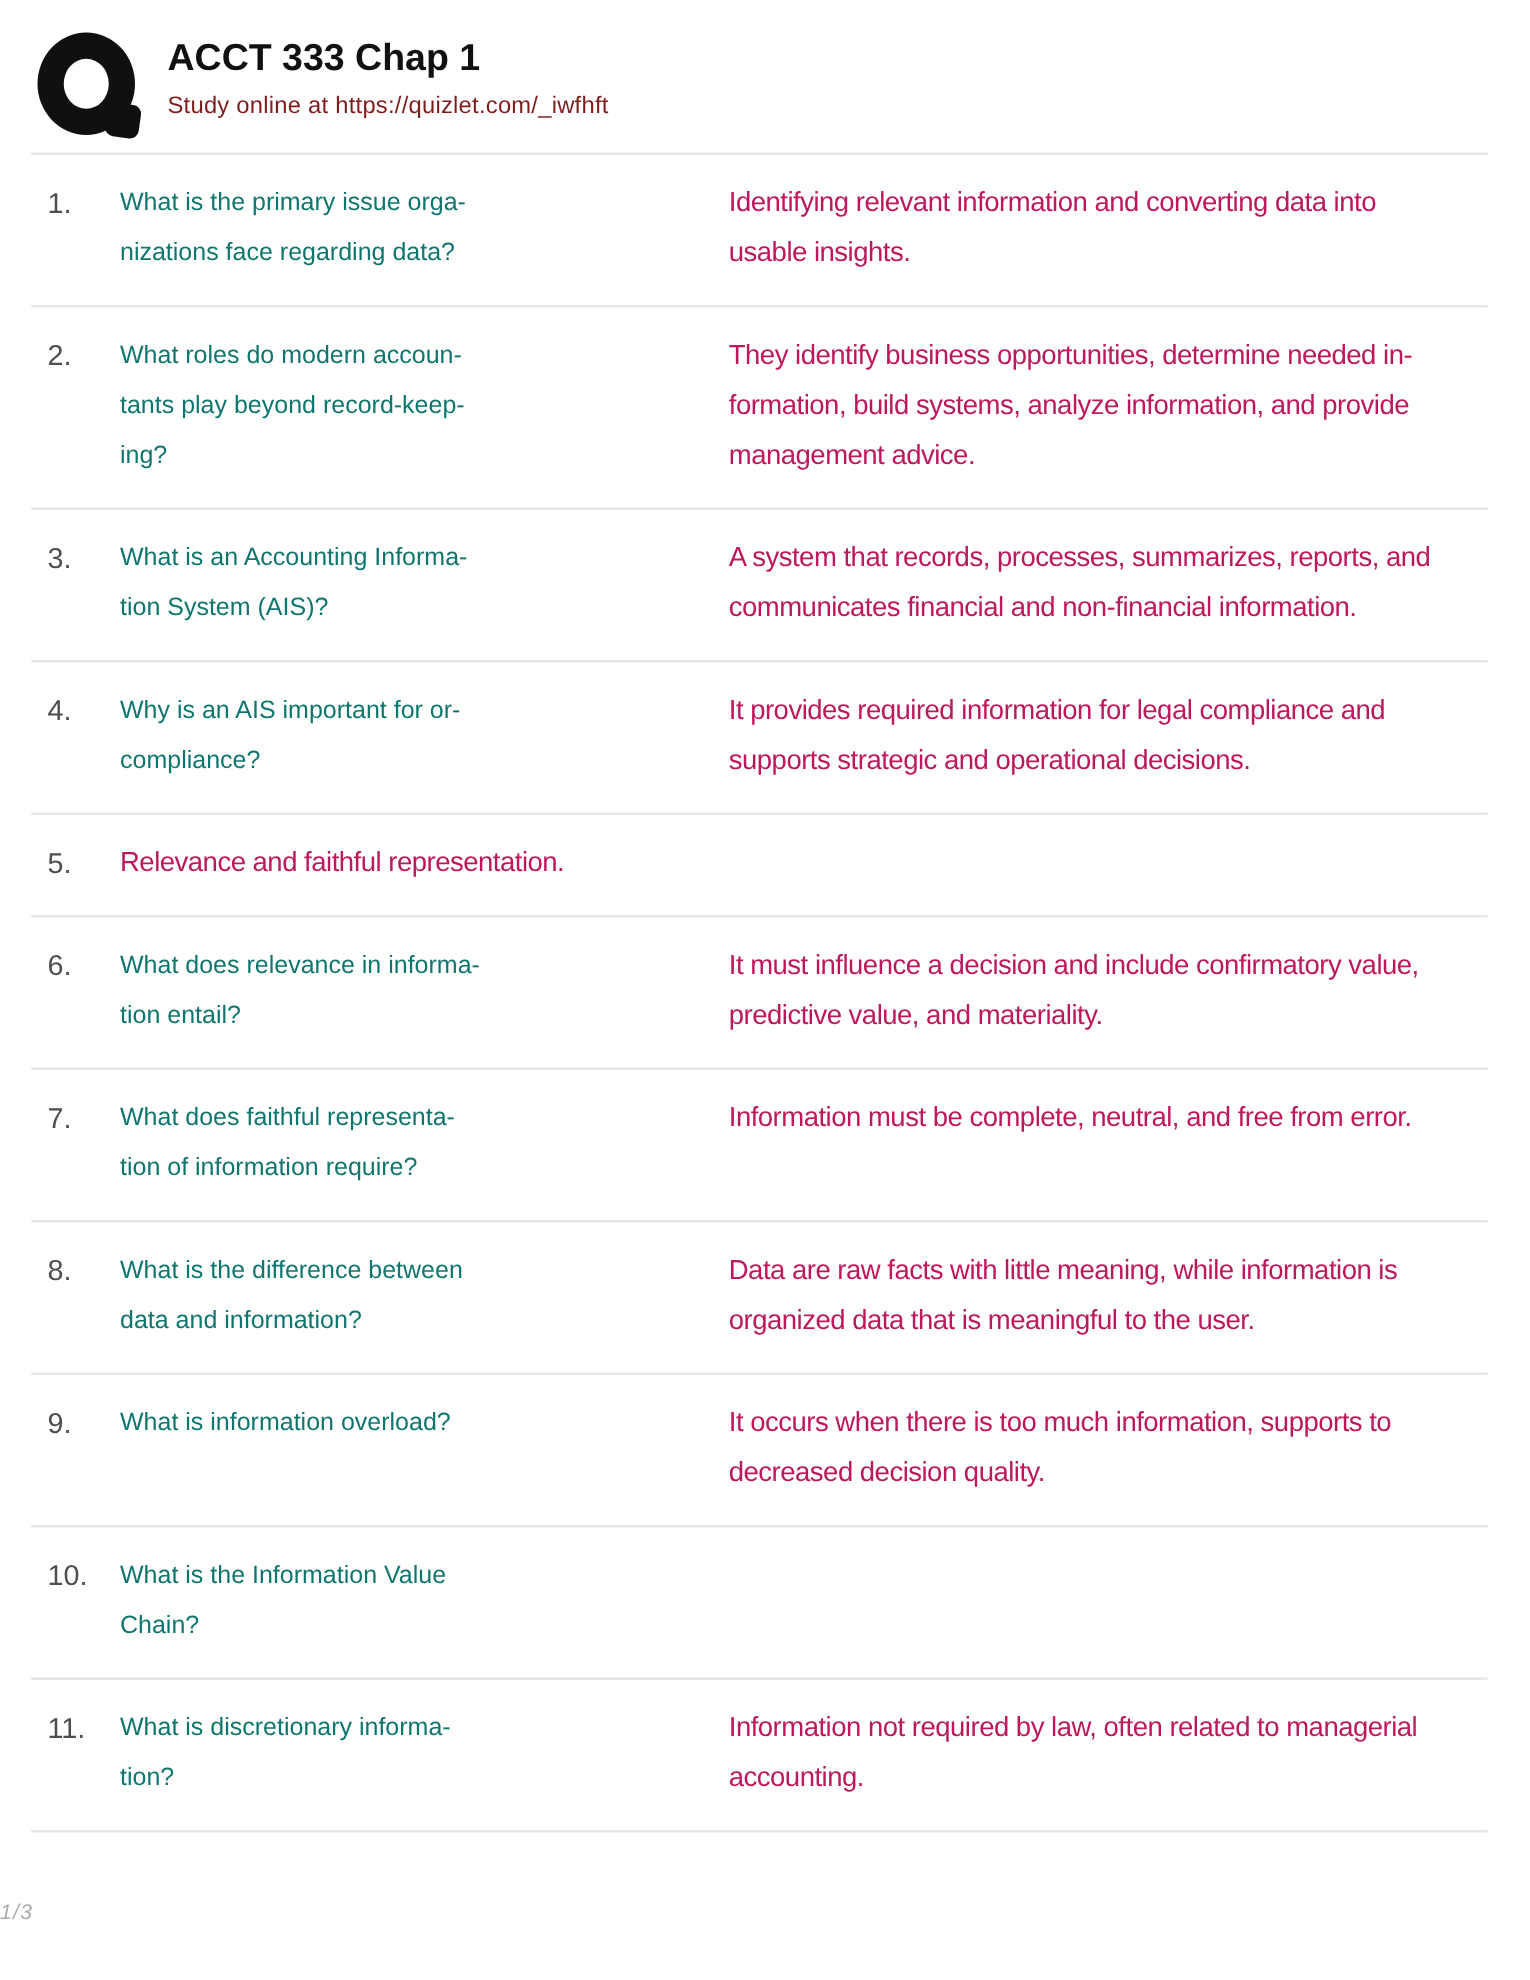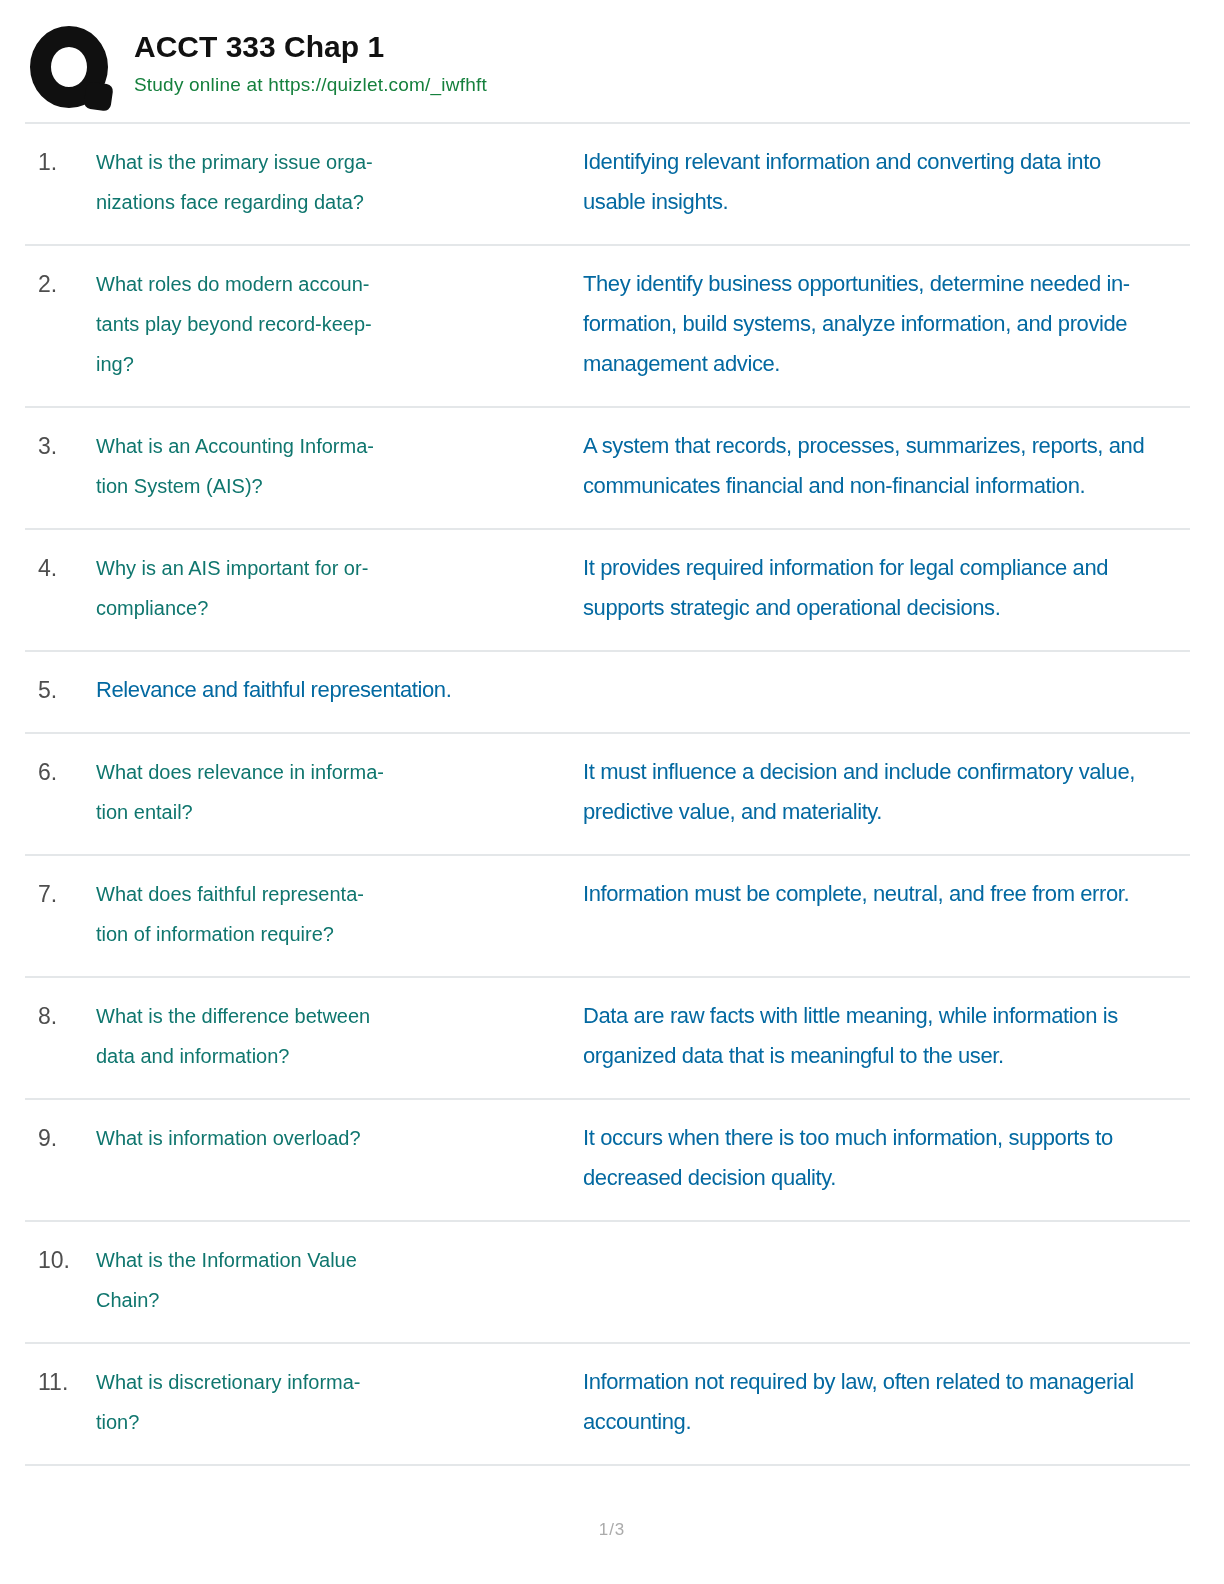--- a/index.html
+++ b/index.html
@@ -59,21 +59,21 @@
   .title {
     font-size: 30px;
     font-weight: 600;
     color: #111111;
     margin: 0 0 10px 0;
     line-height: 34px;
   }
   .subtitle {
     font-size: 19px;
     font-weight: 300;
-    color: #15803d;
+    color: #7f1d1d;
     letter-spacing: 0.2px;
   }
 
   
   .card-row {
     display: grid;
     grid-template-columns: 58px 487px 1fr;
     border-bottom: 2px solid #e4e7e9;
     padding: 18px 0 22px 13px;
   }
@@ -86,33 +86,33 @@
   .question {
     font-size: 20px;
     font-weight: 400;
     color: #0f766e;
     line-height: 40px;
     white-space: pre;
   }
   .answer {
     font-size: 22px;
     font-weight: 300;
-    color: #0369a1;
+    color: #be185d;
     line-height: 40px;
     letter-spacing: -0.4px;
     white-space: pre;
   }
 
   
   .footer {
     position: absolute;
     left: 0;
     right: 0;
     bottom: 44px;
-    text-align: center;
+    font-style: italic;
   }
   .page-number {
     font-size: 17px;
     color: #ababab;
     font-weight: 300;
     letter-spacing: 1px;
   }
 </style>
 </head>
 <body>

